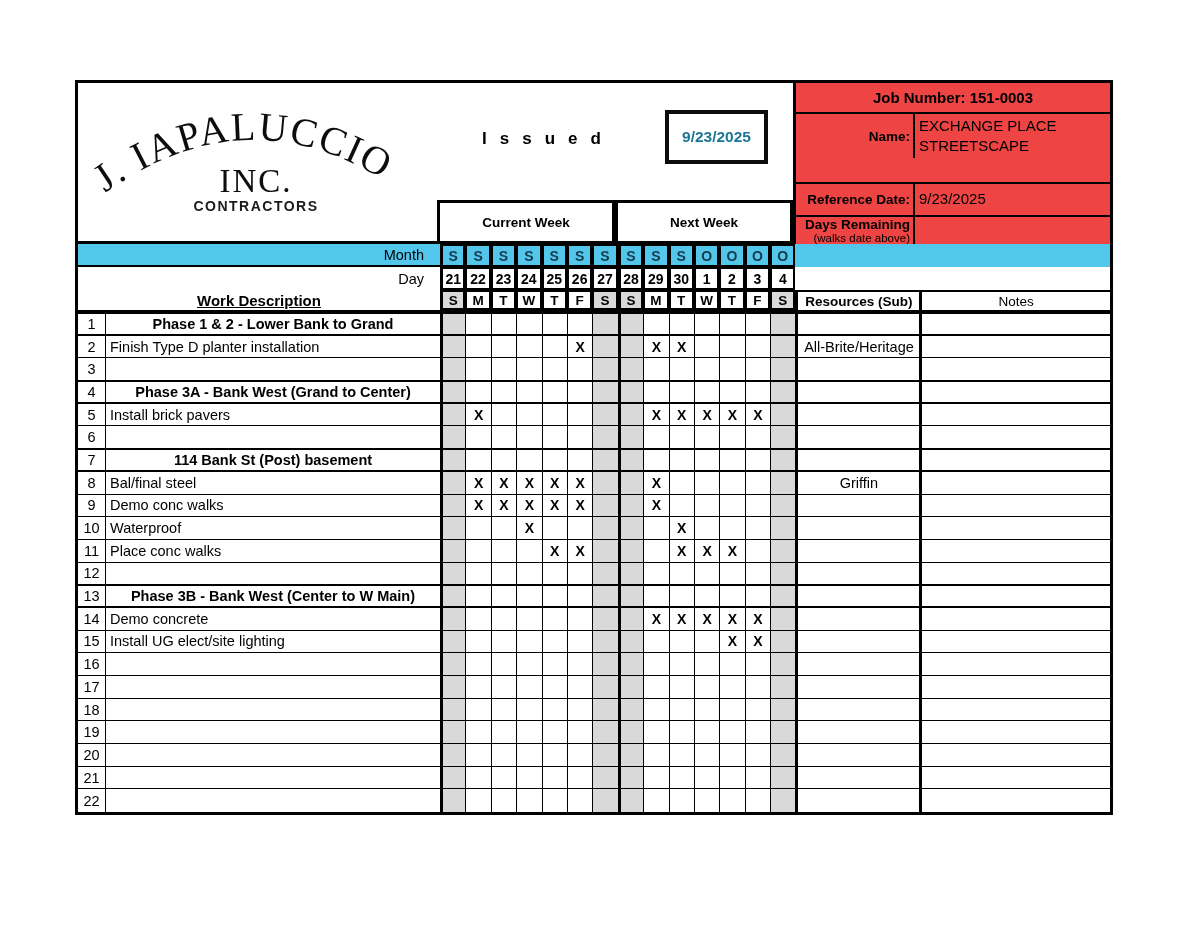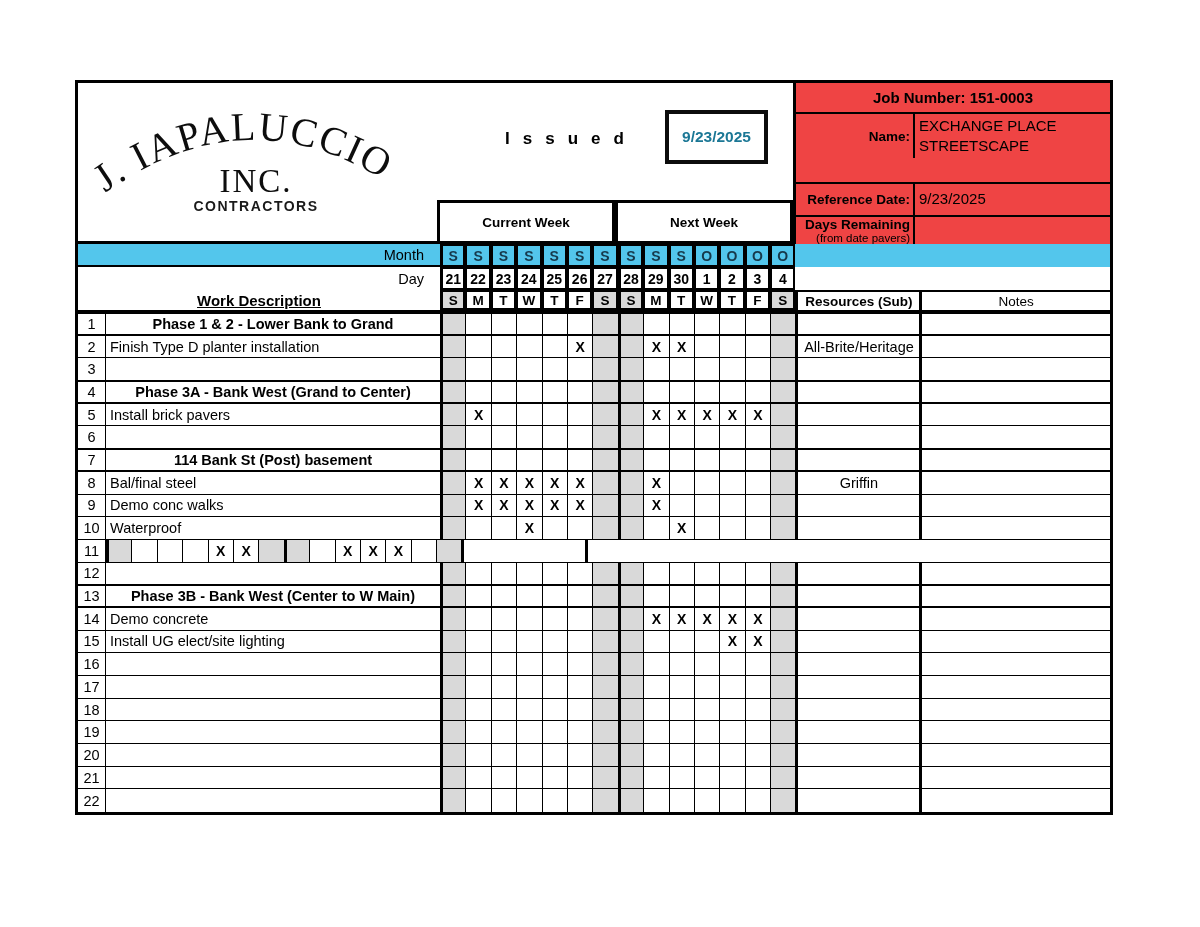--- a/index.html
+++ b/index.html
@@ -6,21 +6,21 @@
   html,body { width:1200px; height:927px; background:#fff; overflow:hidden;
     font-family:"Liberation Sans", sans-serif; color:#000; }
   :root { --blue:#53C6EC; --gray:#D9D9D9; --teal:#1B7795; }
 
   .sheet { position:absolute; left:75px; top:80px; width:1038px;
     border:3px solid #000; background:#fff; }
 
   
   .top-band { position:relative; height:161px; border-bottom:3px solid #000; }
   .logo-svg { position:absolute; left:15px; top:12px; }
-  .issued-label { position:absolute; left:427px; top:46px; font-weight:bold;
+  .issued-label { position:absolute; left:404px; top:46px; font-weight:bold;
     font-size:17px; letter-spacing:13px; white-space:nowrap; }
   .date-box { position:absolute; left:587px; top:27px; width:103px; height:54px;
     border:4px solid #0c0c0c; display:flex; align-items:center; justify-content:center;
     font-weight:bold; font-size:15.5px; color:var(--teal); background:#fff; }
   .week-box { position:absolute; top:117px; height:44px; width:178px;
     border:3px solid #000; display:flex; align-items:center; justify-content:center;
     font-weight:bold; font-size:13.5px; background:#fff; }
   .week-box.current { left:359px; }
   .week-box.next    { left:537px; }
 
@@ -121,21 +121,21 @@
           <div>STREETSCAPE</div>
         </div>
       </div>
       <div class="info-row ref">
         <div class="info-lbl">Reference Date:</div>
         <div class="info-val">9/23/2025</div>
       </div>
       <div class="info-row days">
         <div class="info-lbl">
           <div>Days Remaining</div>
-          <div class="days-note">(from date pavers)</div>
+          <div class="days-note">(walks date above)</div>
         </div>
         <div class="info-val"></div>
       </div>
     </div>
   </div>
 
   <div class="row r-month">
     <div class="lab">Month</div>
     <div style="display:flex" id="month-cells">
         <div class="cellM thickL">S</div>
@@ -395,20 +395,21 @@
         <div class="bcell">X</div>
         <div class="bcell"></div>
         <div class="bcell"></div>
         <div class="bcell"></div>
         <div class="bcell wk"></div>
         <div class="bres"></div>
         <div class="bnotes"></div>
       </div>
       <div class="brow">
         <div class="bnum">11</div>
+        <div class="bdesc">Place conc walks</div>
         <div class="bcell wk thickL"></div>
         <div class="bcell"></div>
         <div class="bcell"></div>
         <div class="bcell"></div>
         <div class="bcell">X</div>
         <div class="bcell">X</div>
         <div class="bcell wk"></div>
         <div class="bcell wk thickL"></div>
         <div class="bcell"></div>
         <div class="bcell">X</div>

